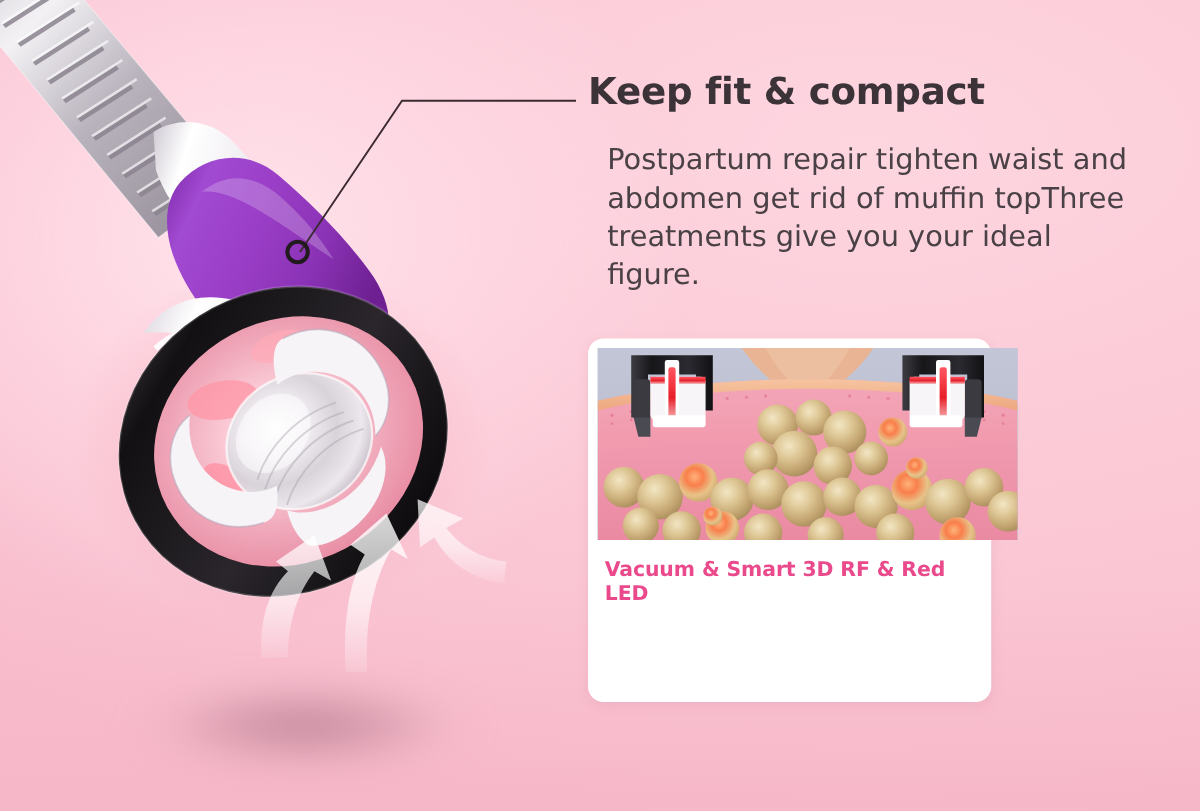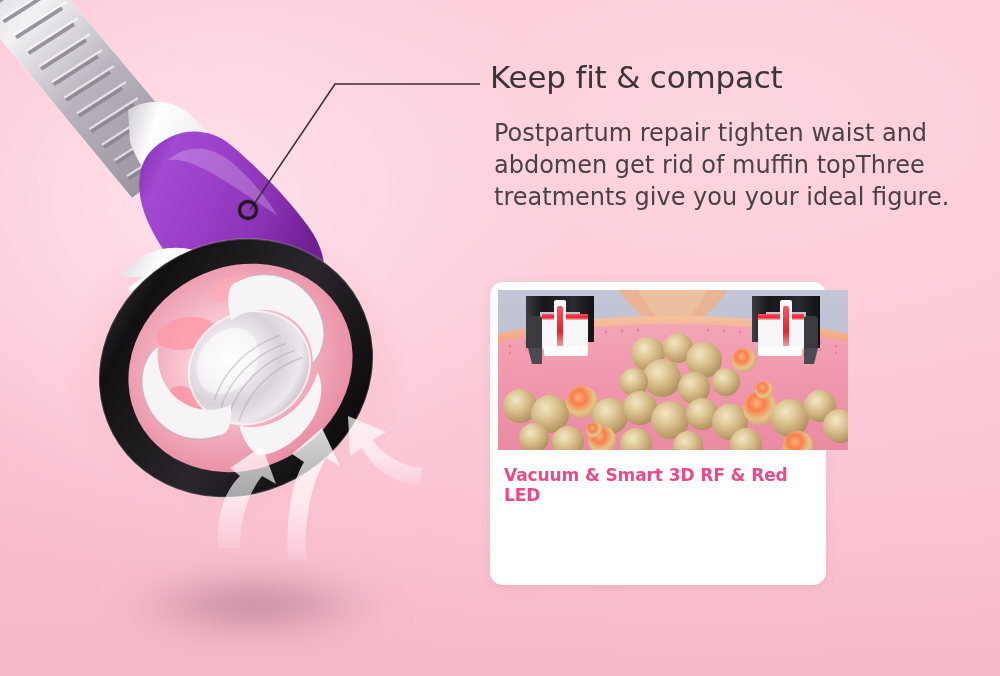--- a/index.html
+++ b/index.html
@@ -81,27 +81,27 @@
   
   .text-col {
     position: absolute;
     left: 490px;
     top: 60px;
     width: 470px;
   }
   .headline {
     margin: 0;
     font-size: 31px;
-    font-weight: normal;
+    font-weight: bold;
     color: #3b3338;
     letter-spacing: -0.2px;
     line-height: 1.1;
   }
   .subcopy {
-    margin: 24px 0 0 4px;
+    margin: 24px 0 0 16px;
     font-size: 24px;
     line-height: 1.33;
     color: #4a4146;
     font-weight: normal;
   }
 
   
   .card {
     position: absolute;
     left: 490px;

